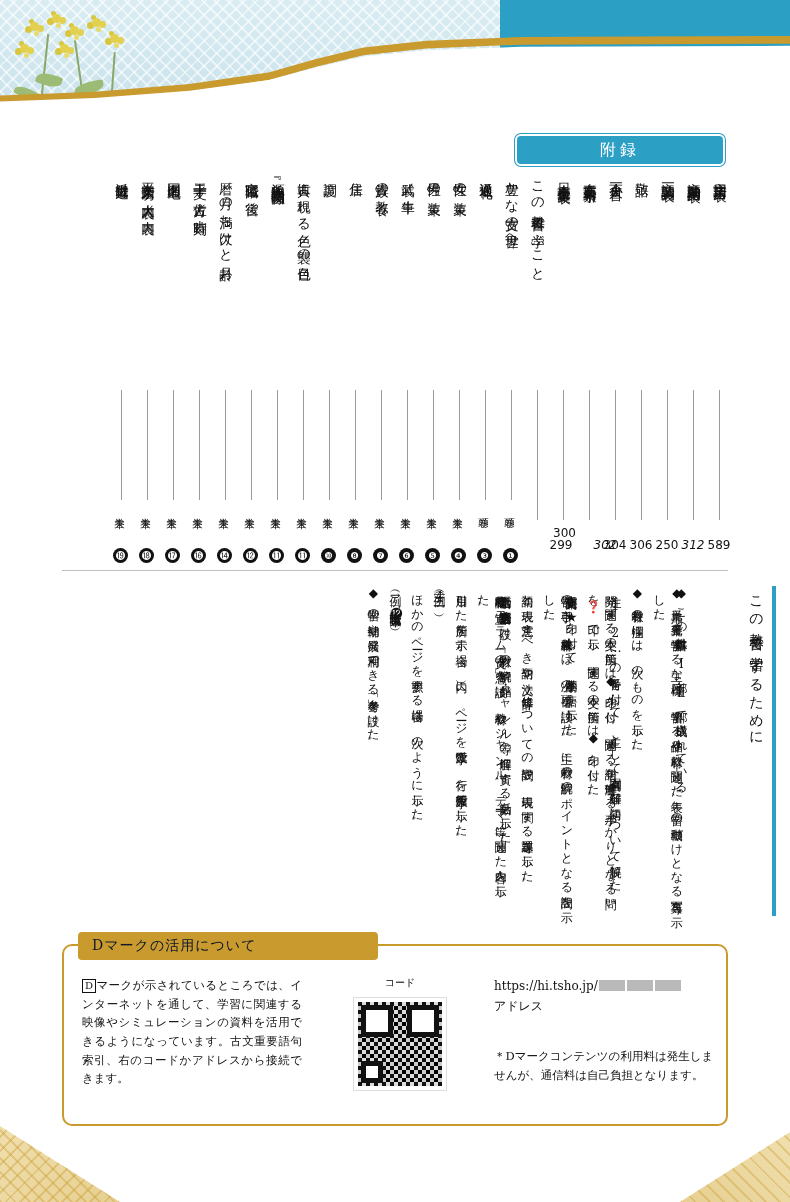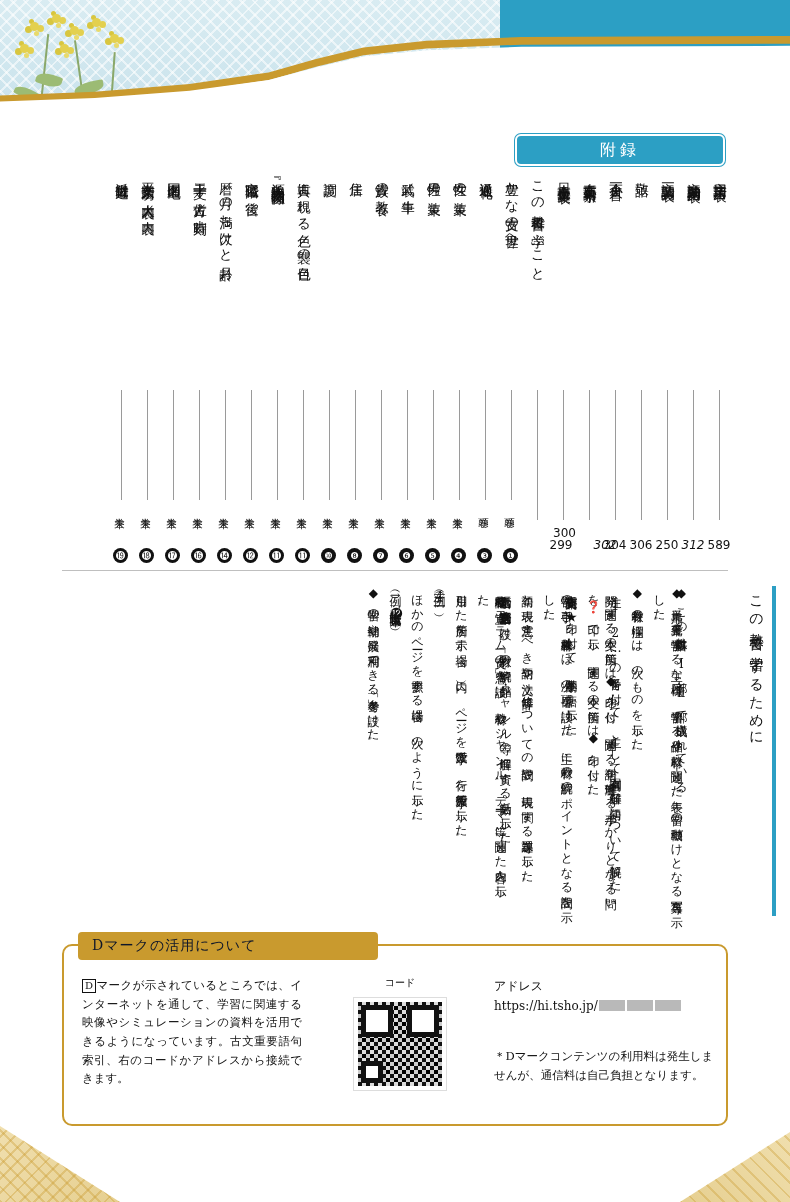--- a/index.html
+++ b/index.html
@@ -444,23 +444,23 @@
     <div class="dbox-text">
       <span class="dmark-inline">D</span><span>マークが示されているところでは、インターネットを通して、学習に関連する映像やシミュレーションの資料を活用できるようになっています。古文重要語句索引、右のコードかアドレスから接続できます。</span>
     </div>
     <div class="dbox-code">
       <div>コード</div>
       <div class="qr">
           <span></span>
         </div>
     </div>
     <div class="dbox-addr">
-      <div>アドレス</div>
       <div>
         <span>https://hi.tsho.jp/</span><span class="url-redacted"></span><span class="url-redacted"></span><span class="url-redacted"></span>
       </div>
+      <div>アドレス</div>
       <div class="addr-note">＊Dマークコンテンツの利用料は発生しませんが、通信料は自己負担となります。</div>
     </div>
   </div>
 </div>
 
 <div class="corner-orn"></div>
 <div class="corner-orn2"></div>
 
 </body></html>

